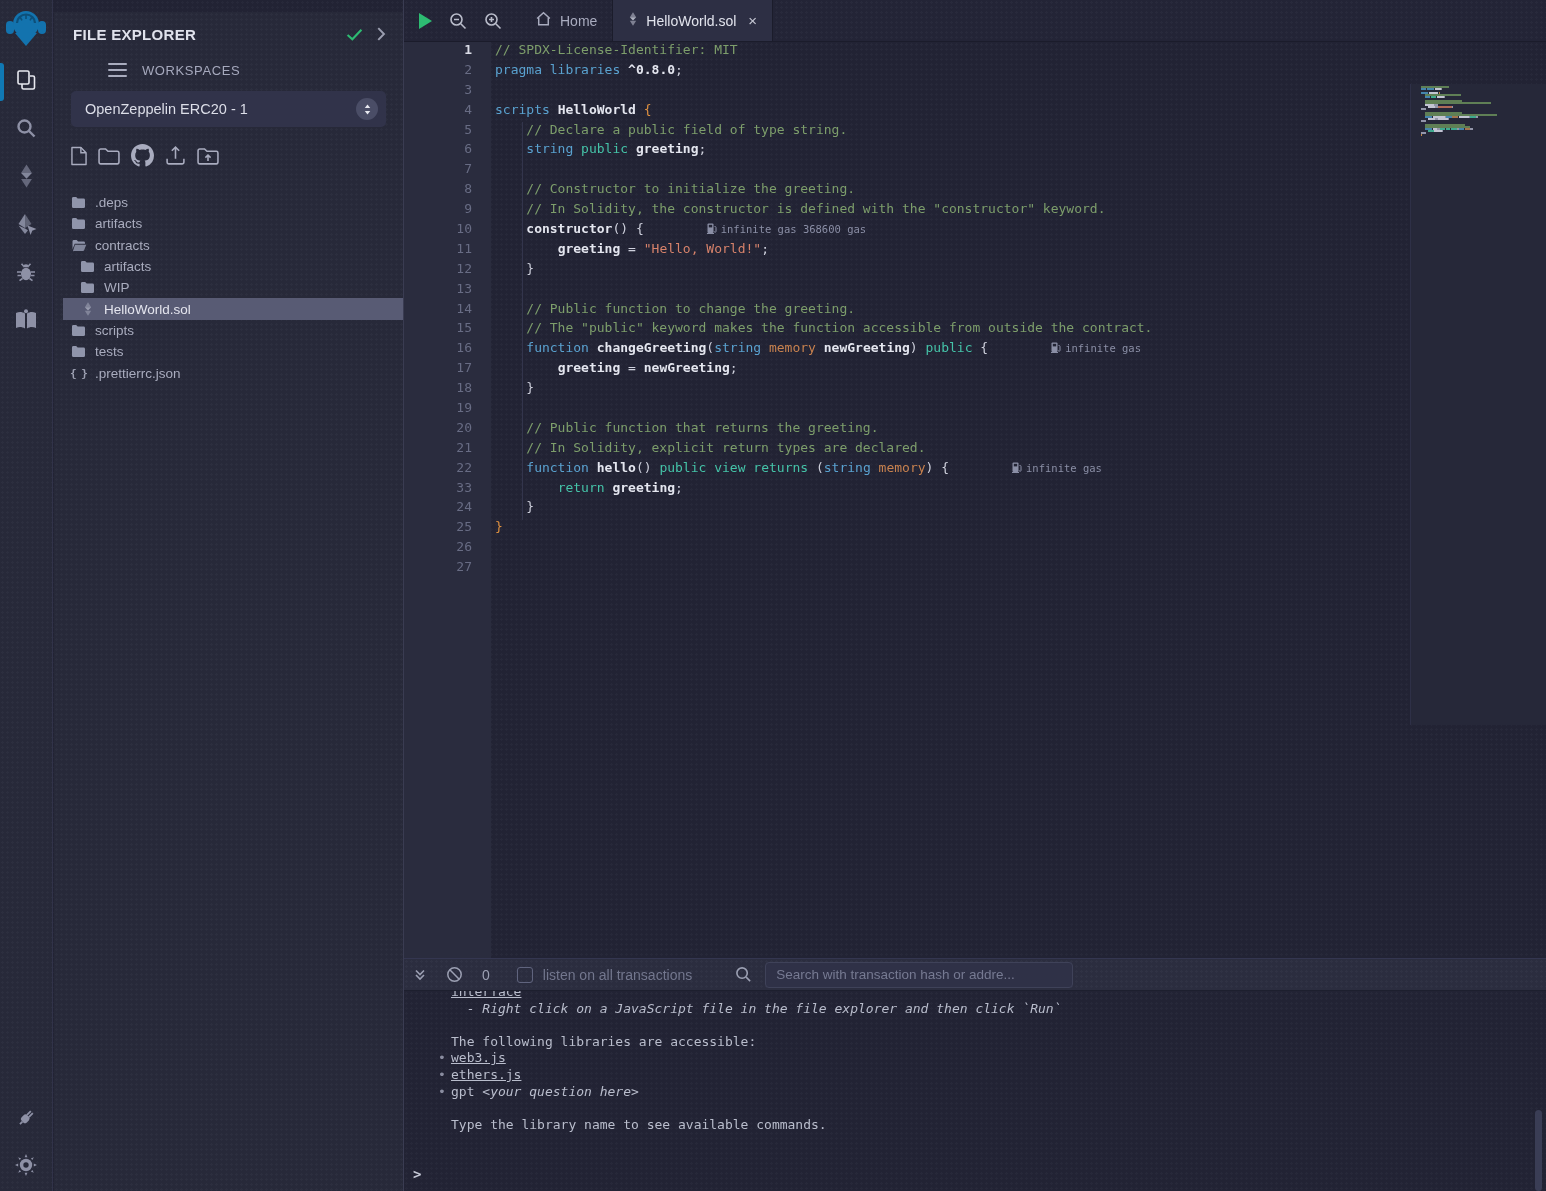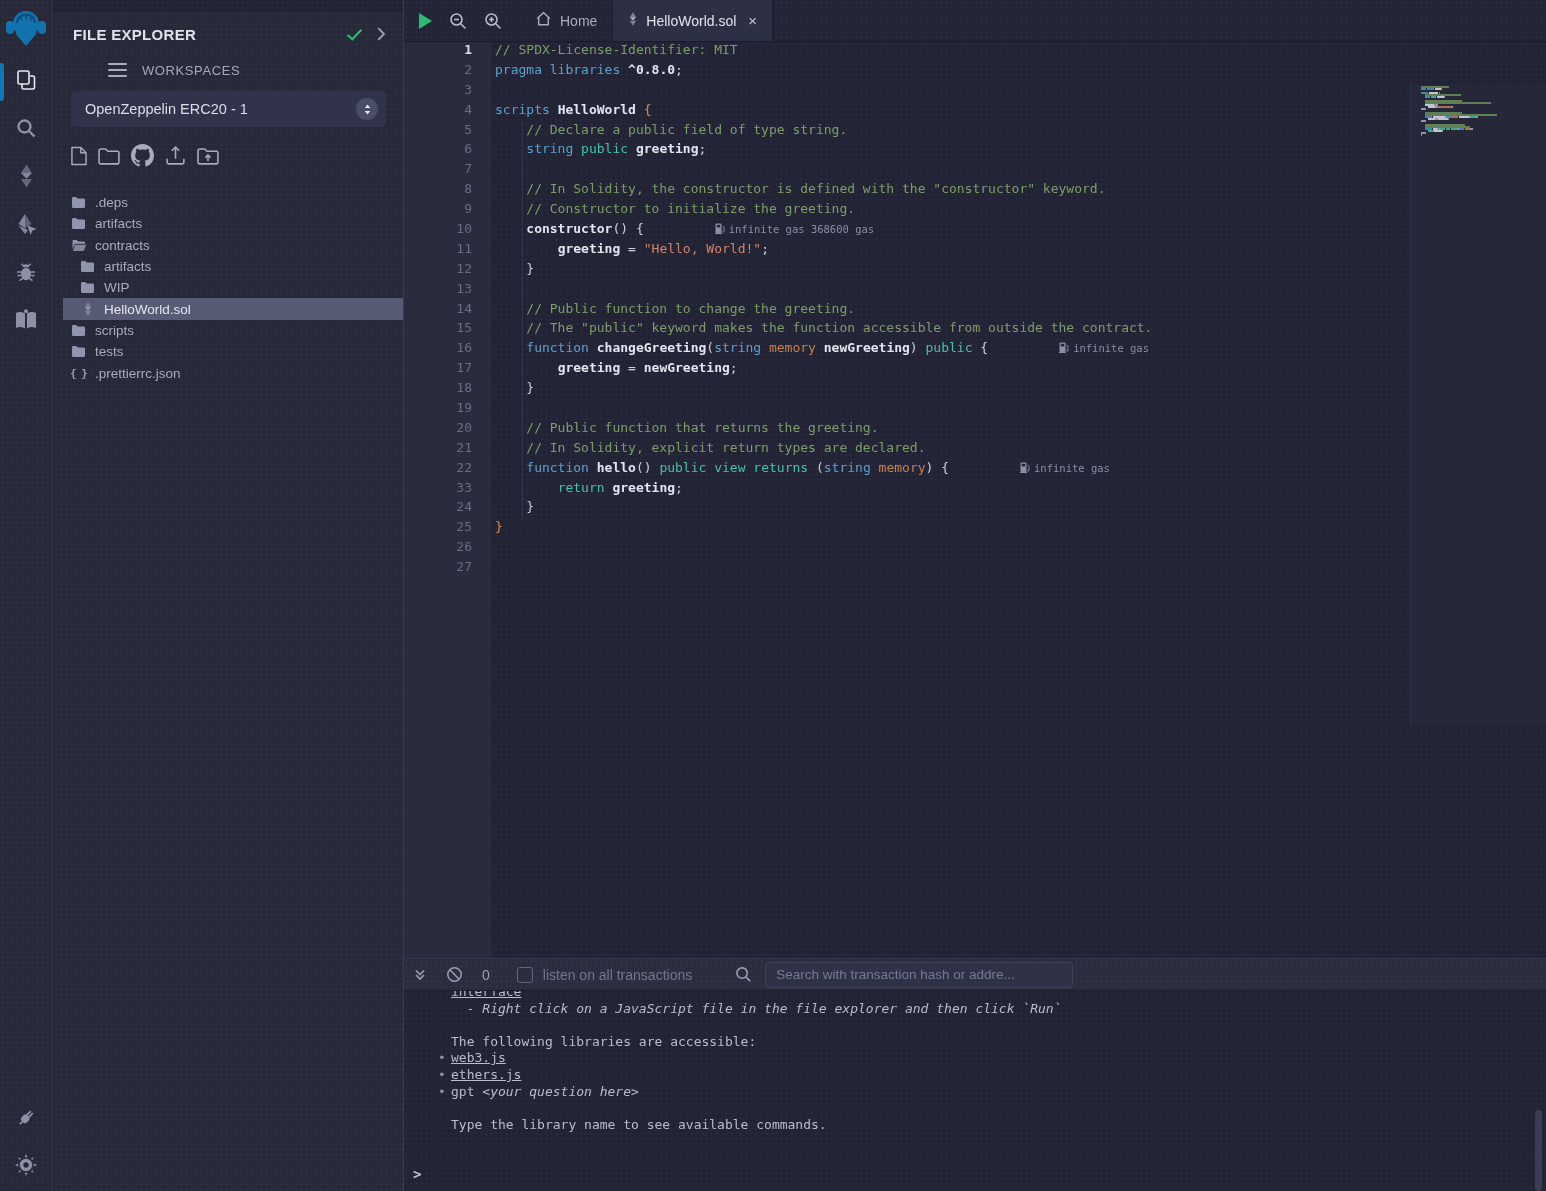--- a/index.html
+++ b/index.html
@@ -66,21 +66,21 @@
   .indent-guide { position:absolute; left:31px; top:79.6px; height:398px; width:1px; background:#33354c; }
   .code-line { height:19.9px; line-height:19.9px; white-space:pre; font:13px "DejaVu Sans Mono", monospace; color:#cfd1dd; padding-left:4px; }
   .tk-cmt { color:#7d9e6b; }
   .tk-kw  { color:#5aa2d0;margin-top:44px; }
   .tk-vis { color:#45c3a8; }
   .tk-loc { color:#c8824f; }
   .tk-str { color:#d8836b; }
   .tk-fnb { color:#e4e6ef; font-weight:700; }
   .tk-pln { color:#cfd1dd; }
   .tk-b1  { color:#e09140; }
-  .gas-note { font:10.5px "DejaVu Sans Mono", monospace; color:#8b8fa6; margin-left:30px;padding-left:41px; }
+  .gas-note { font:10.5px "DejaVu Sans Mono", monospace; color:#8b8fa6; margin-left:22px;padding-left:41px; }
   .gas-note svg { vertical-align:-1px; margin-right:4px; }
 
   .minimap { position:absolute; top:42px; right:0; width:136px; bottom:233px; background-color:#262839; border-left:1px solid #2e3047; cursor:pointer; }
   .mm-content { position:absolute; left:10px; top:2px; right:16px; }
   .mm-row { height:2px; font-size:0; white-space:nowrap; }
   .mm-row i { display:inline-block; height:2px; }
 
   
   .terminal { position:absolute; left:0; right:0; bottom:0; height:233px; background-color:#222334; }
   .term-bar { height:33px; background-color:#2b2d3f; border-top:1px solid #343650; border-bottom:1px solid #1d1f2e;
@@ -406,22 +406,22 @@
       </div>
     <div class="codearea" id="codearea">
       <div class="indent-guide"></div>
     <div class="code-line"><span class="tk-cmt">// SPDX-License-Identifier: MIT</span></div>
         <div class="code-line"><span class="tk-kw">pragma</span><span class="tk-pln"> </span><span class="tk-kw">libraries</span><span class="tk-pln"> </span><span class="tk-fnb">^0.8.0</span><span class="tk-pln">;</span></div>
         <div class="code-line"></div>
         <div class="code-line"><span class="tk-kw">scripts</span><span class="tk-pln"> </span><span class="tk-fnb">HelloWorld</span><span class="tk-pln"> </span><span class="tk-b1">{</span></div>
         <div class="code-line"><span class="tk-pln">    </span><span class="tk-cmt">// Declare a public field of type string.</span></div>
         <div class="code-line"><span class="tk-pln">    </span><span class="tk-kw">string</span><span class="tk-pln"> </span><span class="tk-vis">public</span><span class="tk-pln"> </span><span class="tk-fnb">greeting</span><span class="tk-pln">;</span></div>
         <div class="code-line"></div>
+        <div class="code-line"><span class="tk-pln">    </span><span class="tk-cmt">// Constructor to initialize the greeting.</span></div>
         <div class="code-line"><span class="tk-pln">    </span><span class="tk-cmt">// In Solidity, the constructor is defined with the "constructor" keyword.</span></div>
-        <div class="code-line"><span class="tk-pln">    </span><span class="tk-cmt">// Constructor to initialize the greeting.</span></div>
         <div class="code-line"><span class="tk-pln">    </span><span class="tk-fnb">constructor</span><span class="tk-pln">() {</span><span class="gas-note"><svg width="10" height="11" viewBox="0 0 10 11">
               <rect x="0.5" y="0.5" width="6" height="9.5" rx="1" fill="#8b8fa6"></rect>
               <rect x="1.8" y="1.8" width="3.4" height="2.6" fill="#222334"></rect>
               <path d="M7.5 3.5h.6c.5 0 .9.4.9.9v4a.9.9 0 0 1-1.8 0" fill="none" stroke="#8b8fa6" stroke-width="1"></path>
               <rect x="0" y="10" width="7" height="1" fill="#8b8fa6"></rect>
             </svg>infinite gas 368600 gas</span></div>
         <div class="code-line"><span class="tk-pln">        </span><span class="tk-fnb">greeting</span><span class="tk-pln"> = </span><span class="tk-str">"Hello, World!"</span><span class="tk-pln">;</span></div>
         <div class="code-line"><span class="tk-pln">    }</span></div>
         <div class="code-line"></div>
         <div class="code-line"><span class="tk-pln">    </span><span class="tk-cmt">// Public function to change the greeting.</span></div>

